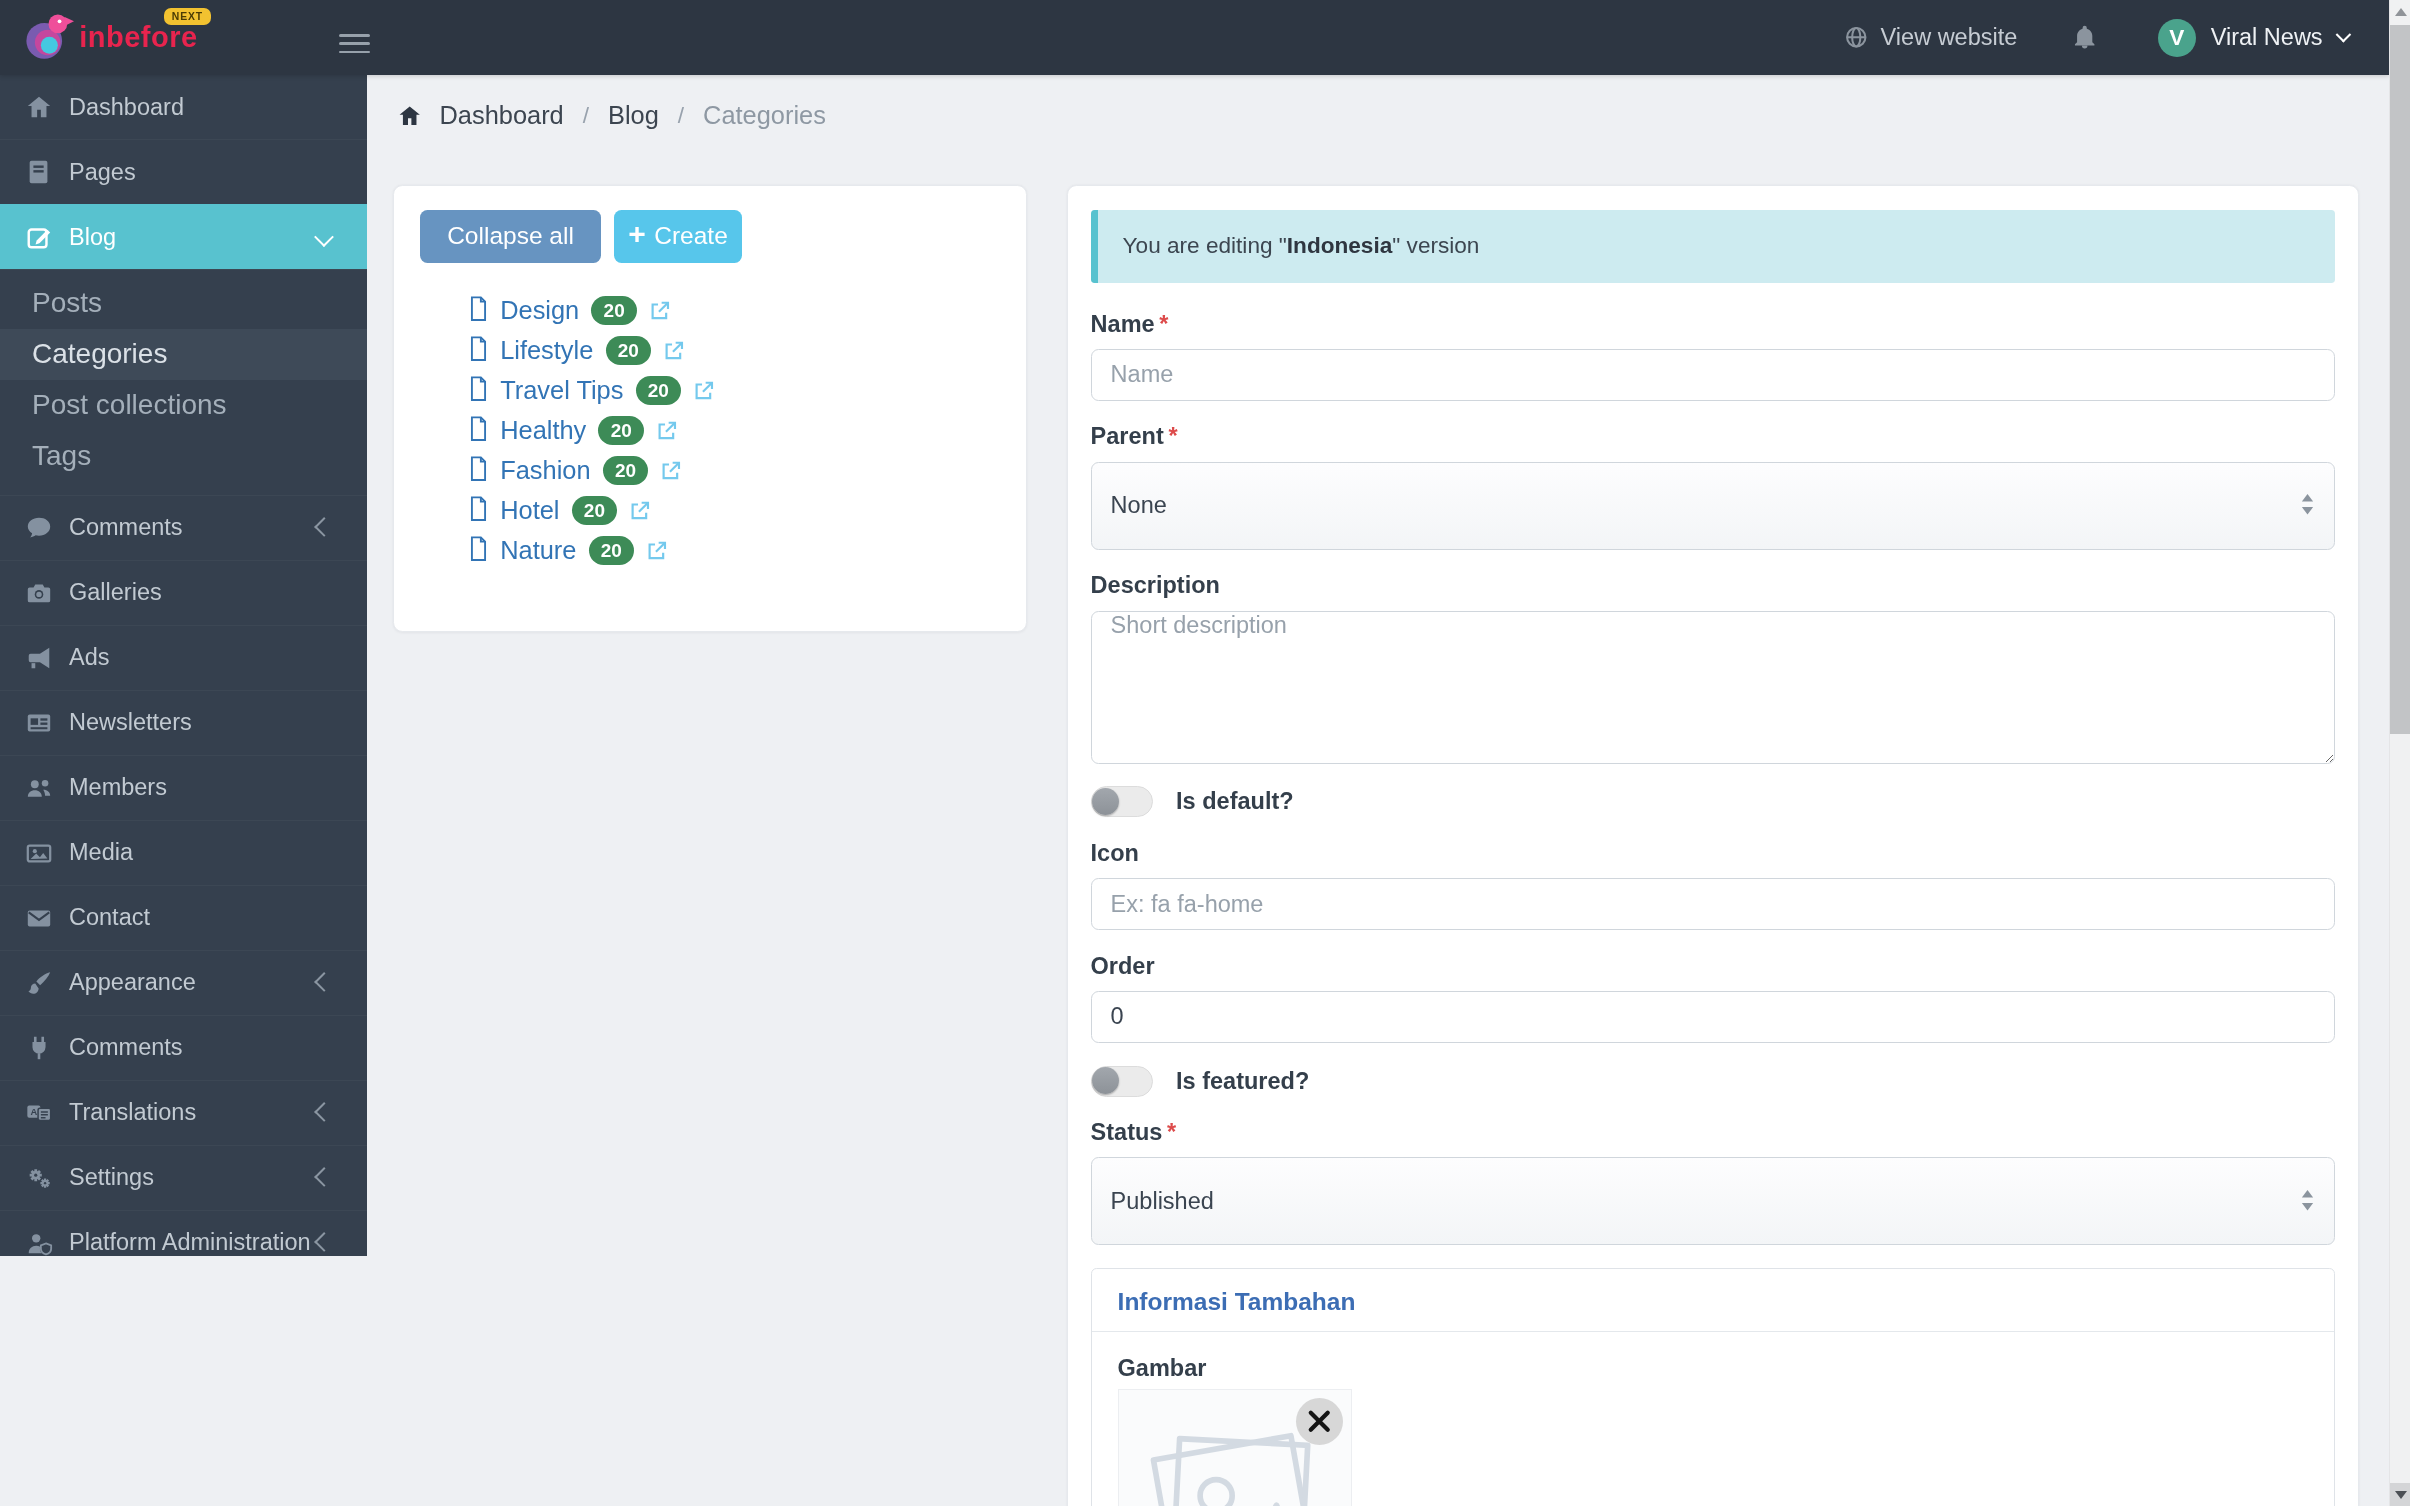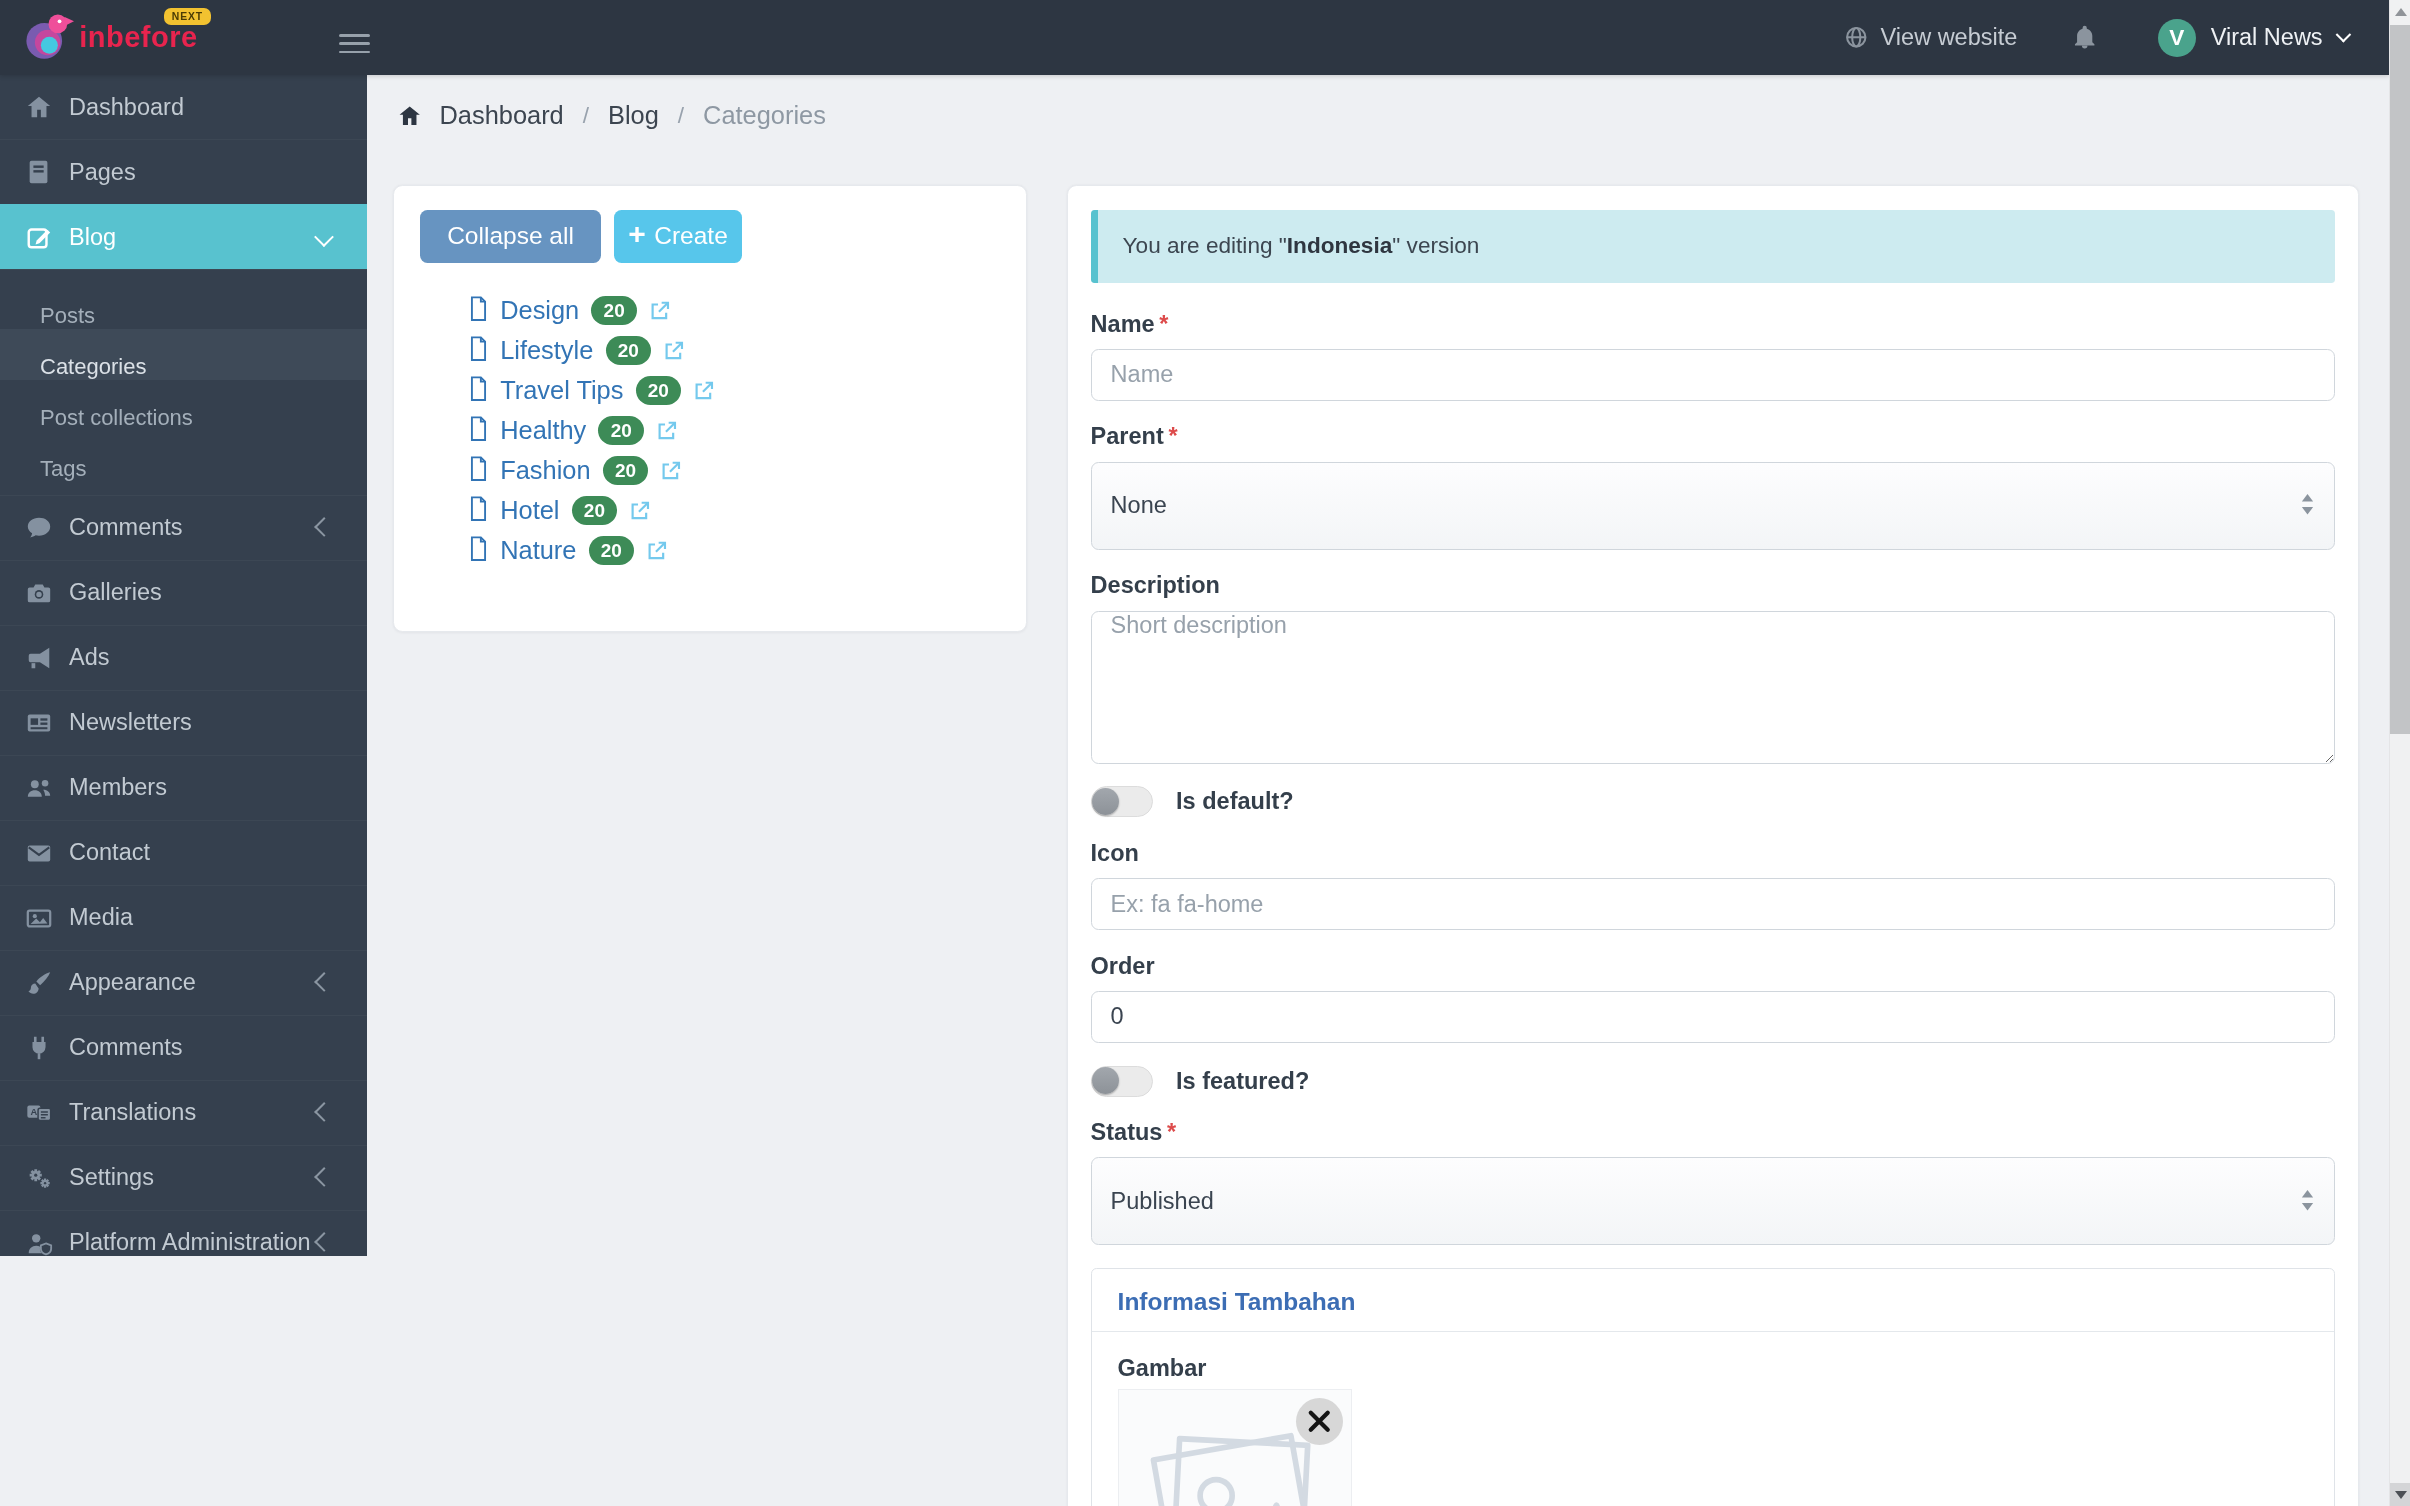--- a/index.html
+++ b/index.html
@@ -33,21 +33,21 @@
   .sidebar{position:absolute;left:0;top:75px;width:367px;height:1181px;background:#35404e;z-index:4}
   .s-item{height:64px;display:flex;align-items:center;position:relative;border-top:0.9px solid #3c4754;cursor:pointer}
   .s-item:first-child{border-top:none}
   .micon{position:absolute;left:25.4px;width:28px;height:28px;color:#8491a0;display:flex;align-items:center;justify-content:center}
   .s-label{margin-left:69px;font-size:23.5px;color:#c2cad2;white-space:nowrap}
   .s-chev{position:absolute;right:36px}
   .s-item.active{background:#58c2cf;border-top-color:#58c2cf}
   .s-item.active .s-label{color:#fff}
   .s-item.active .micon{color:#fff}
   .submenu{padding:7.5px 0 13px;border-top:0.9px solid #3c4754}
-  .sub-item{height:51px;display:flex;align-items:flex-end;padding-left:40px;font-size:22px;color:#a4afba;cursor:pointer}
+  .sub-item{height:51px;display:flex;align-items:center;padding-left:32px;font-size:28px;color:#a4afba;cursor:pointer}
   .sub-item.active{background:#3e4a58;color:#dbe1e7}
   
   .main{position:absolute;left:367px;top:75px;right:21.7px;bottom:0}
   .breadcrumb{position:absolute;left:30px;top:26px;display:flex;align-items:center;gap:19px;font-size:25.4px;color:#3c4550}
   .breadcrumb a{color:#3c4550;text-decoration:none;cursor:pointer}
   .breadcrumb .sep{color:#98a2ad;font-size:22.6px}
   .breadcrumb .current{color:#8e98a3}
   .bc-home{display:flex;color:#2d3642;margin-right:-1.9px}
   .card{position:absolute;background:#fff;border:0.9px solid #e6e9ed;border-radius:9.4px;box-shadow:0 0.9px 2.8px rgba(30,40,50,.06)}
   
@@ -241,36 +241,36 @@
           <circle cx="10.5" cy="11" r="4.2"></circle>
           <path d="M3 24.5c0-4.2 3.3-7 7.5-7s7.5 2.8 7.5 7z"></path>
           <circle cx="21.5" cy="10" r="3.5"></circle>
           <path d="M19.5 16.8c4-.2 7.5 2.4 7.5 6.4h-5.5c0-2.5-.8-4.8-2-6.4z"></path>
         </svg>
     </span>
     <span class="s-label">Members</span>
   </div>
   <div class="s-item">
     <span class="micon">
-      <svg width="28" height="28" viewBox="0 0 30 30" fill="currentColor">
-          <rect x="3" y="7" width="24" height="17" rx="2"></rect>
-          <path d="M4 9l11 8 11-8" stroke="#35404e" stroke-width="2.2" fill="none"></path>
-        </svg>
-    </span>
-    <span class="s-label">Contact</span>
-  </div>
-  <div class="s-item">
-    <span class="micon">
       <svg width="28" height="28" viewBox="0 0 30 30">
           <rect x="3" y="7" width="24" height="17" rx="2" fill="none" stroke="currentColor" stroke-width="2.4"></rect>
           <circle cx="10.5" cy="13" r="2.2" fill="currentColor"></circle>
           <path d="M6 21.5l6-6 4 4 3.5-4.5 4.5 6z" fill="currentColor"></path>
         </svg>
     </span>
     <span class="s-label">Media</span>
+  </div>
+  <div class="s-item">
+    <span class="micon">
+      <svg width="28" height="28" viewBox="0 0 30 30" fill="currentColor">
+          <rect x="3" y="7" width="24" height="17" rx="2"></rect>
+          <path d="M4 9l11 8 11-8" stroke="#35404e" stroke-width="2.2" fill="none"></path>
+        </svg>
+    </span>
+    <span class="s-label">Contact</span>
   </div>
   <div class="s-item">
     <span class="micon">
       <svg width="28" height="28" viewBox="0 0 30 30" fill="currentColor">
           <path d="M27 3.5c-5.2 1.2-11.2 5.3-14.8 9.8l4 4C20.8 13.8 25 8.2 27 3.5z"></path>
           <path d="M11 15.5c-2.6 0-4.7 2-4.7 4.6 0 2-1 3.2-2.6 3.7 1.2 1.6 3.1 2.7 5.2 2.7 3.1 0 5.7-2.6 5.7-5.7z"></path>
         </svg>
     </span>
     <span class="s-label">Appearance</span>
     <span class="s-chev chev chev-left"></span>

